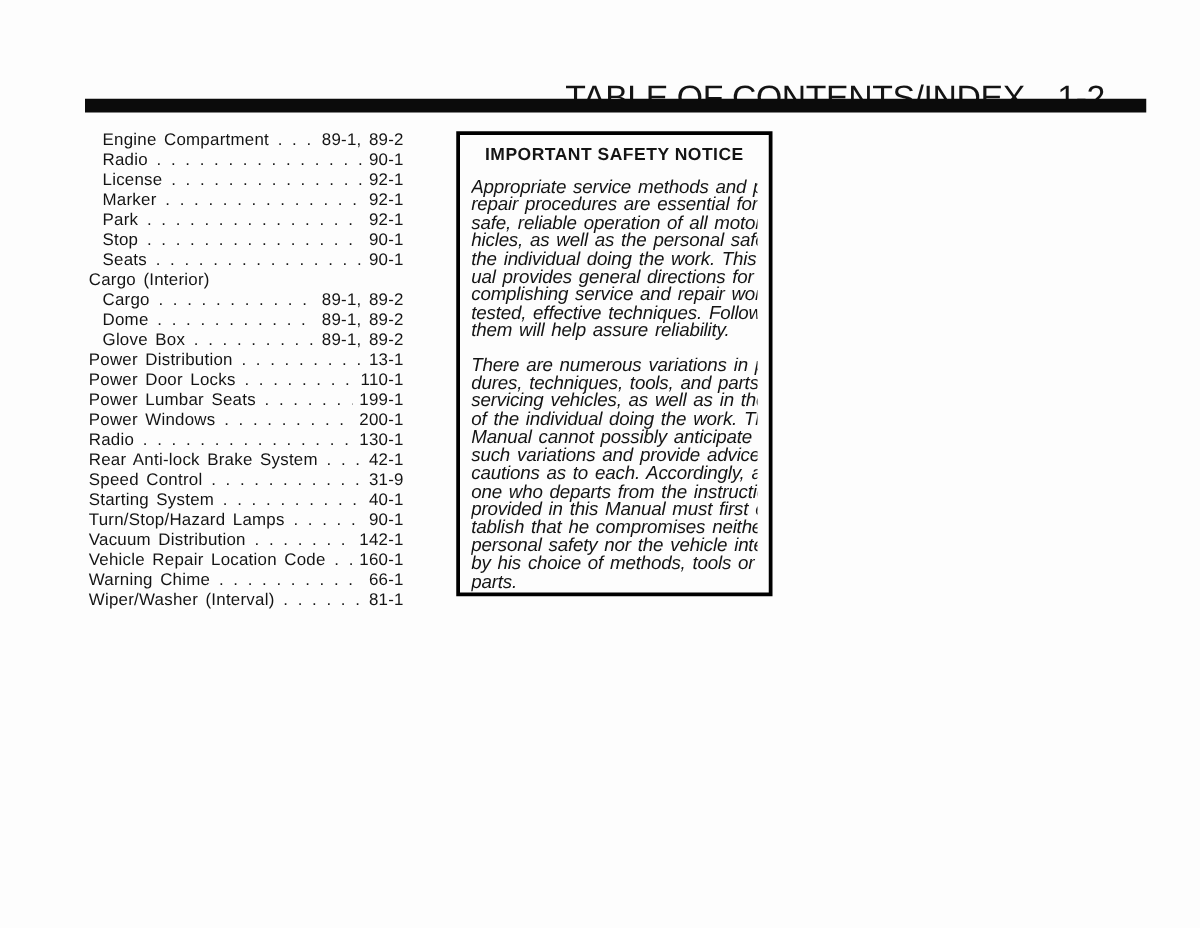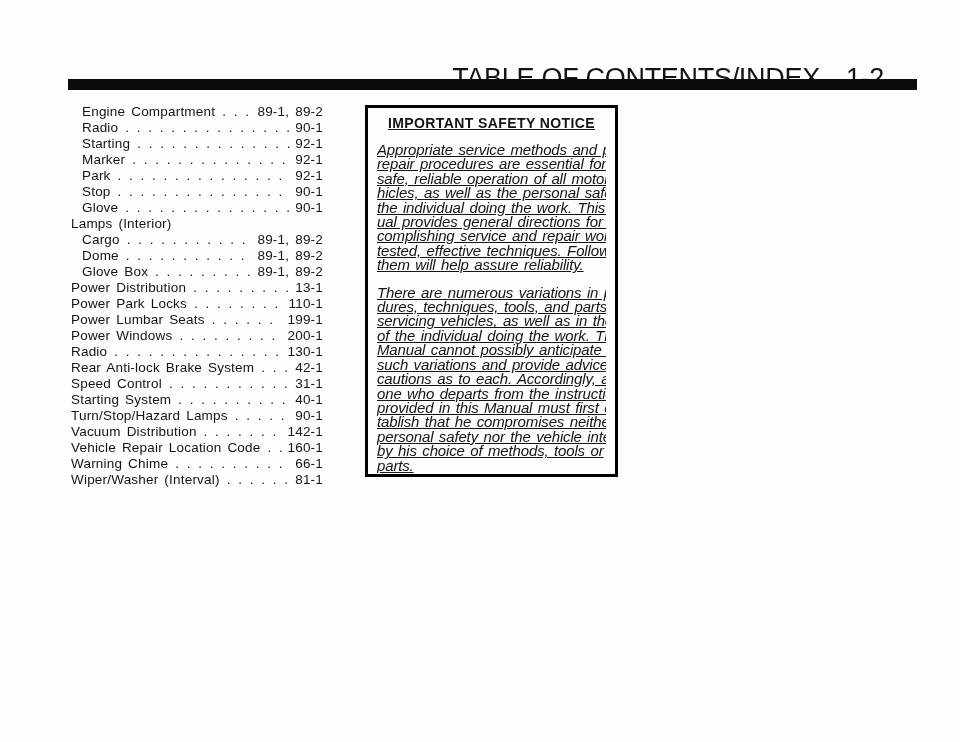--- a/index.html
+++ b/index.html
@@ -71,21 +71,20 @@
     position: absolute;
     left: 365px;
     top: 105px;
     width: 253px;
     height: 372px;
     box-sizing: border-box;
     border: 3px solid #000;
     background: var(--paper, #fdfdfd);
     padding: 5px 9px 0 9px;
     overflow: hidden;
-    text-decoration: underline;
   }
   .notice-title {
     margin: 2px 0 12px 0;
     font-size: 14px;
     font-weight: bold;
     text-align: center;
     letter-spacing: 0.4px;
     white-space: nowrap;
   }
   .notice-body p {
@@ -114,46 +113,46 @@
         <span class="lab">Engine Compartment</span>
         <span class="dots"></span>
         <span class="pg">89-1, 89-2</span>
       </div>
       <div class="index-row indent">
         <span class="lab">Radio</span>
         <span class="dots"></span>
         <span class="pg">90-1</span>
       </div>
       <div class="index-row indent">
-        <span class="lab">Starting</span>
+        <span class="lab">License</span>
         <span class="dots"></span>
         <span class="pg">92-1</span>
       </div>
       <div class="index-row indent">
         <span class="lab">Marker</span>
         <span class="dots"></span>
         <span class="pg">92-1</span>
       </div>
       <div class="index-row indent">
         <span class="lab">Park</span>
         <span class="dots"></span>
         <span class="pg">92-1</span>
       </div>
       <div class="index-row indent">
         <span class="lab">Stop</span>
         <span class="dots"></span>
         <span class="pg">90-1</span>
       </div>
       <div class="index-row indent">
-        <span class="lab">Glove</span>
-        <span class="dots"></span>
-        <span class="pg">90-1</span>
-      </div>
-      <div class="index-row">
-        <span class="lab">Lamps (Interior)</span>
+        <span class="lab">Seats</span>
+        <span class="dots"></span>
+        <span class="pg">90-1</span>
+      </div>
+      <div class="index-row">
+        <span class="lab">Cargo (Interior)</span>
       </div>
       <div class="index-row indent">
         <span class="lab">Cargo</span>
         <span class="dots"></span>
         <span class="pg">89-1, 89-2</span>
       </div>
       <div class="index-row indent">
         <span class="lab">Dome</span>
         <span class="dots"></span>
         <span class="pg">89-1, 89-2</span>
@@ -162,21 +161,21 @@
         <span class="lab">Glove Box</span>
         <span class="dots"></span>
         <span class="pg">89-1, 89-2</span>
       </div>
       <div class="index-row">
         <span class="lab">Power Distribution</span>
         <span class="dots"></span>
         <span class="pg">13-1</span>
       </div>
       <div class="index-row">
-        <span class="lab">Power Park Locks</span>
+        <span class="lab">Power Door Locks</span>
         <span class="dots"></span>
         <span class="pg">110-1</span>
       </div>
       <div class="index-row">
         <span class="lab">Power Lumbar Seats</span>
         <span class="dots"></span>
         <span class="pg">199-1</span>
       </div>
       <div class="index-row">
         <span class="lab">Power Windows</span>
@@ -189,21 +188,21 @@
         <span class="pg">130-1</span>
       </div>
       <div class="index-row">
         <span class="lab">Rear Anti-lock Brake System</span>
         <span class="dots"></span>
         <span class="pg">42-1</span>
       </div>
       <div class="index-row">
         <span class="lab">Speed Control</span>
         <span class="dots"></span>
-        <span class="pg">31-1</span>
+        <span class="pg">31-9</span>
       </div>
       <div class="index-row">
         <span class="lab">Starting System</span>
         <span class="dots"></span>
         <span class="pg">40-1</span>
       </div>
       <div class="index-row">
         <span class="lab">Turn/Stop/Hazard Lamps</span>
         <span class="dots"></span>
         <span class="pg">90-1</span>

